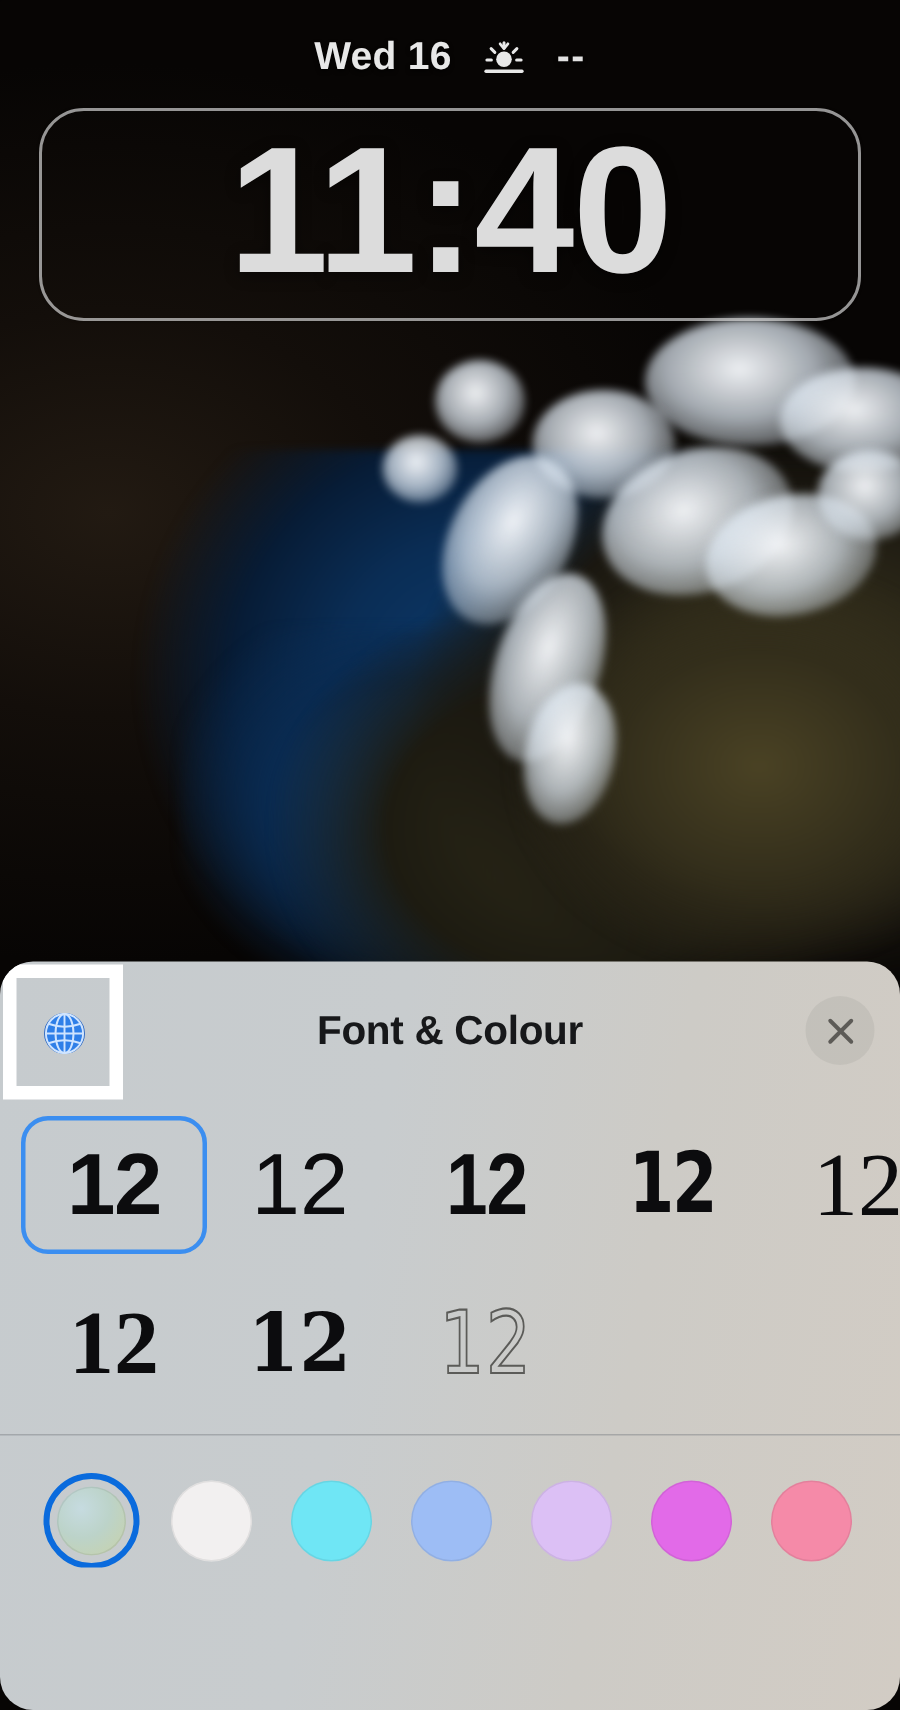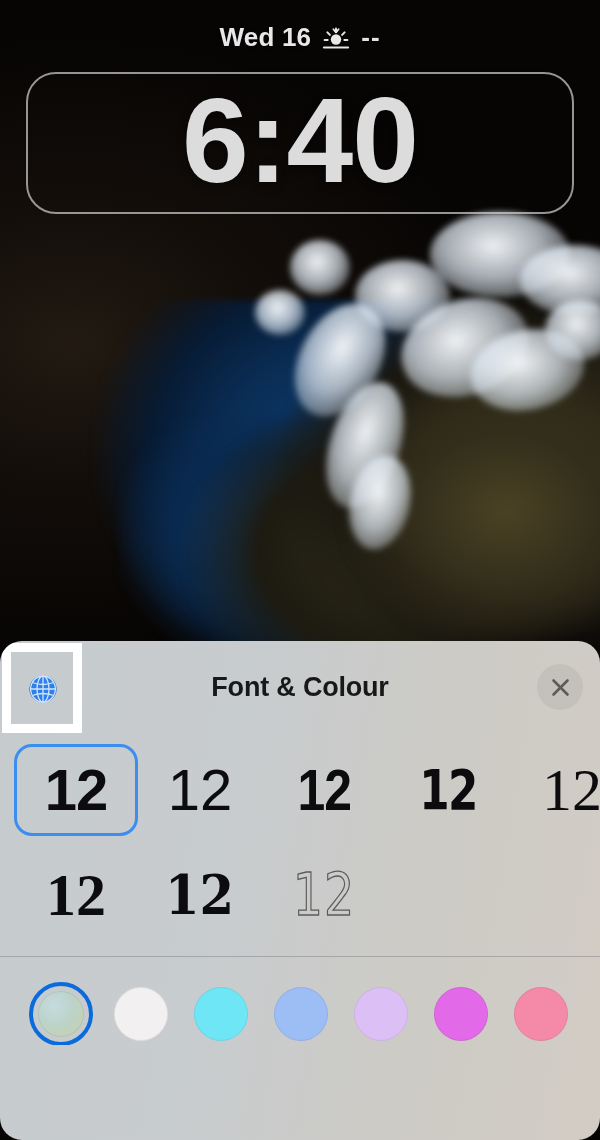--- a/index.html
+++ b/index.html
@@ -107,21 +107,21 @@
   .c10{ left: 545px; top: 300px; width: 70px;  height: 60px; }
   .c11{ left: 255px; top: 290px; width: 50px;  height: 45px; }
 
   
   .ls-header {
     position: absolute;
     top: 22px; left: 0; right: 0;
     display: flex;
     justify-content: center;
     align-items: center;
-    gap: 11px;
+    gap: 21px;
     color: #e8e8e8;
     font-size: 26px;
     font-weight: 600;
     letter-spacing: 0.2px;
     text-shadow: 0 1px 3px rgba(0,0,0,0.75);
     z-index: 5;
   }
   .sunset-icon { display: inline-flex; align-items: center; }
   .dash-value {
     font-size: 26px;
@@ -333,21 +333,21 @@
           <line x1="25.4" y1="15" x2="22.4" y2="15"></line>
         </g>
         <path d="M11.4 4.2 L14 7.4 L16.6 4.2" fill="none" stroke="#e8e8e8" stroke-width="1.8" stroke-linecap="round" stroke-linejoin="round"></path>
         <line x1="2" y1="22.5" x2="26" y2="22.5" stroke="#e8e8e8" stroke-width="2.2" stroke-linecap="round"></line>
       </svg>
     </span>
     <span class="dash-value">--</span>
   </div>
 
   <div class="clock-frame">
-    <div class="clock-time">6:40</div>
+    <div class="clock-time">11:40</div>
   </div>
 
   <div class="panel">
 
     <div class="panel-header">
 
       <div class="globe-slot">
         <svg width="34" height="34" viewBox="0 0 34 34" aria-hidden="true">
           <circle cx="17" cy="17" r="13" fill="#2f7fe8" stroke="#1f5fc0" stroke-width="1.2"></circle>
           <g fill="none" stroke="#cfe4ff" stroke-width="1.3">

